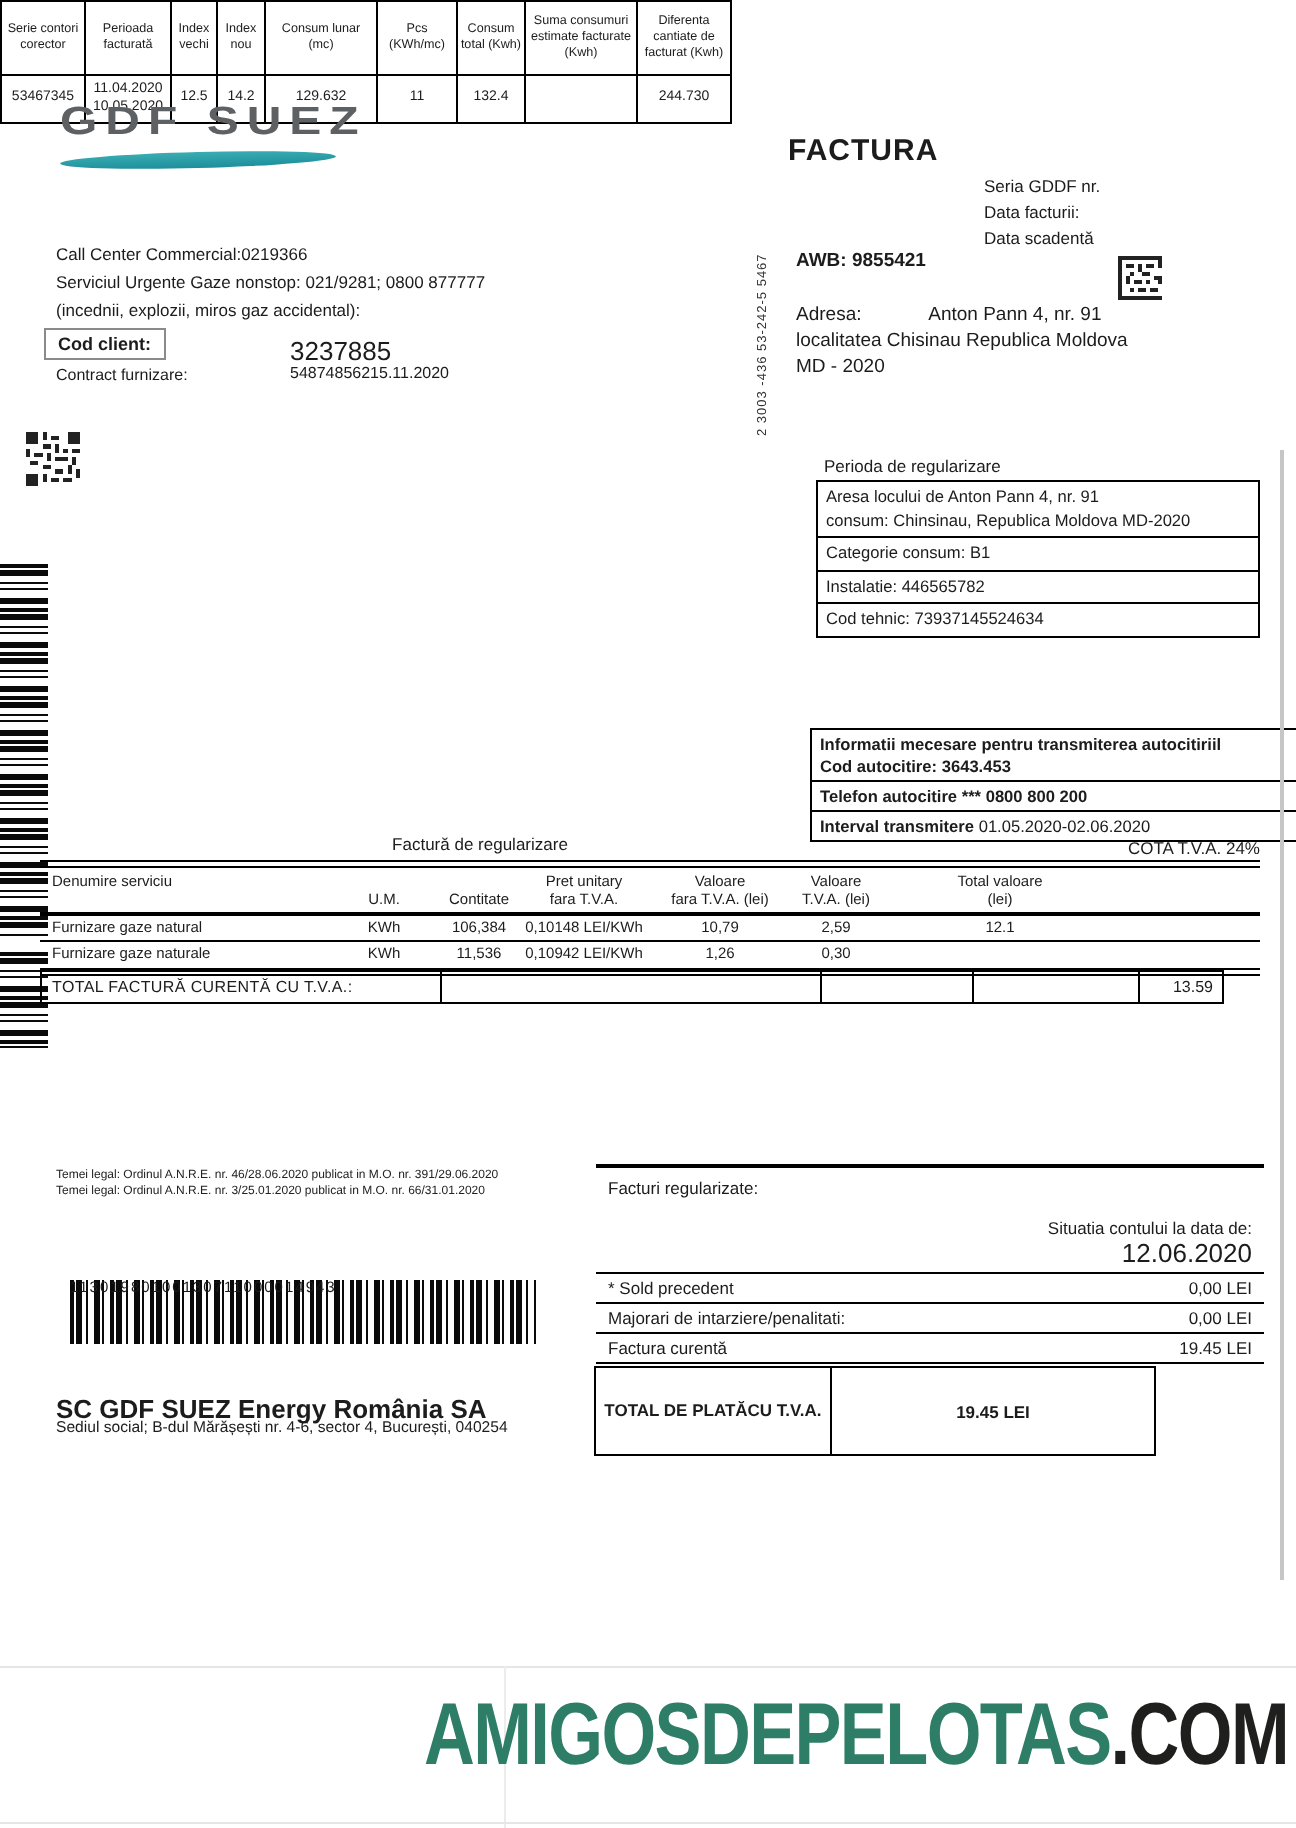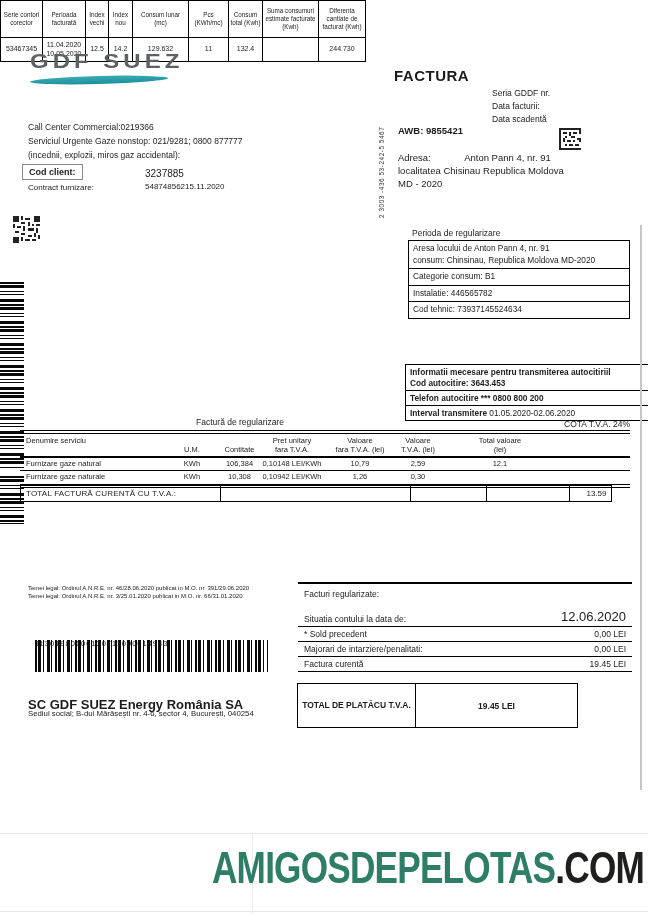--- a/index.html
+++ b/index.html
@@ -20,21 +20,21 @@
                  background:linear-gradient(#3aacb2,#1d8f9c); transform:rotate(-1.5deg); }
 
   
   .title { left:394px; top:67px; font-size:15px; font-weight:bold; letter-spacing:0.5px; }
   .seria-block { left:492px; top:87px; font-size:8.5px; line-height:13px; }
 
   
   .contact { left:28px; top:120px; font-size:8.5px; line-height:14px; }
   .cod-client-box { left:22px; top:164px; border:1px solid #8a8a8a; padding:2px 6px;
                     font-size:9px; font-weight:bold; }
-  .cod-client-value { left:145px; top:168px; font-size:10px; }
+  .cod-client-value { left:145px; top:168px; font-size:13px; }
   .contract-label { left:28px; top:183px; font-size:8px; }
   .contract-value { left:145px; top:182px; font-size:8px; }
 
   
   .vertical-code { left:378px; top:126px; height:92px; font-size:6.5px; color:#333;
                    writing-mode:vertical-rl; transform:rotate(180deg); letter-spacing:0.5px; }
   .awb { left:398px; top:125px; font-size:9.5px; font-weight:bold; }
   .rec-row { left:398px; font-size:9.5px; width:230px; }
   .rec-label { display:inline-block; width:64px; }
   .datamatrix { left:559px; top:128px; }
@@ -87,21 +87,21 @@
   .total-row .val { flex:1; border-right:none; justify-content:center; }
 
   
   .legal { left:28px; top:584px; font-size:6px; line-height:8px; color:#222; }
 
   
   .freg { left:298px; top:582px; width:334px; border-top:2.5px solid #000; font-size:8.5px; }
   .freg-title { padding:5px 6px 0; }
   .freg-row { display:flex; justify-content:space-between; align-items:flex-end;
               padding:2px 6px; border-bottom:1.5px solid #000; }
-  .freg-row.first { margin-top:8px; }
+  .freg-row.first { margin-top:8px;flex-direction:column; }
   .freg-row .big { font-size:13px;margin-left:47px; }
 
   
   .hbar { left:35px; top:640px; width:233px; height:32px;
     background:repeating-linear-gradient(to right,
       #0a0a0a 0 2px, #fff 2px 3px, #0a0a0a 3px 6px, #fff 6px 8px,
       #0a0a0a 8px 9px, #fff 9px 12px, #0a0a0a 12px 15px, #fff 15px 16px,
       #0a0a0a 16px 17px, #fff 17px 20px); }
   .hbar-num { left:35px; top:639px; width:233px; text-align:left; font-size:7.5px; letter-spacing:1px; }
 
@@ -272,21 +272,21 @@
         <td>106,384</td>
         <td>0,10148 LEI/KWh</td>
         <td>10,79</td>
         <td>2,59</td>
         <td>12.1</td>
         <td></td>
       </tr>
       <tr>
         <td>Furnizare gaze naturale</td>
         <td>KWh</td>
-        <td>10,308</td>
+        <td>11,536</td>
         <td>0,10942 LEI/KWh</td>
         <td>1,26</td>
         <td>0,30</td>
         <td></td>
         <td></td>
       </tr>
     </tbody>
       </table>
   </div>
 

